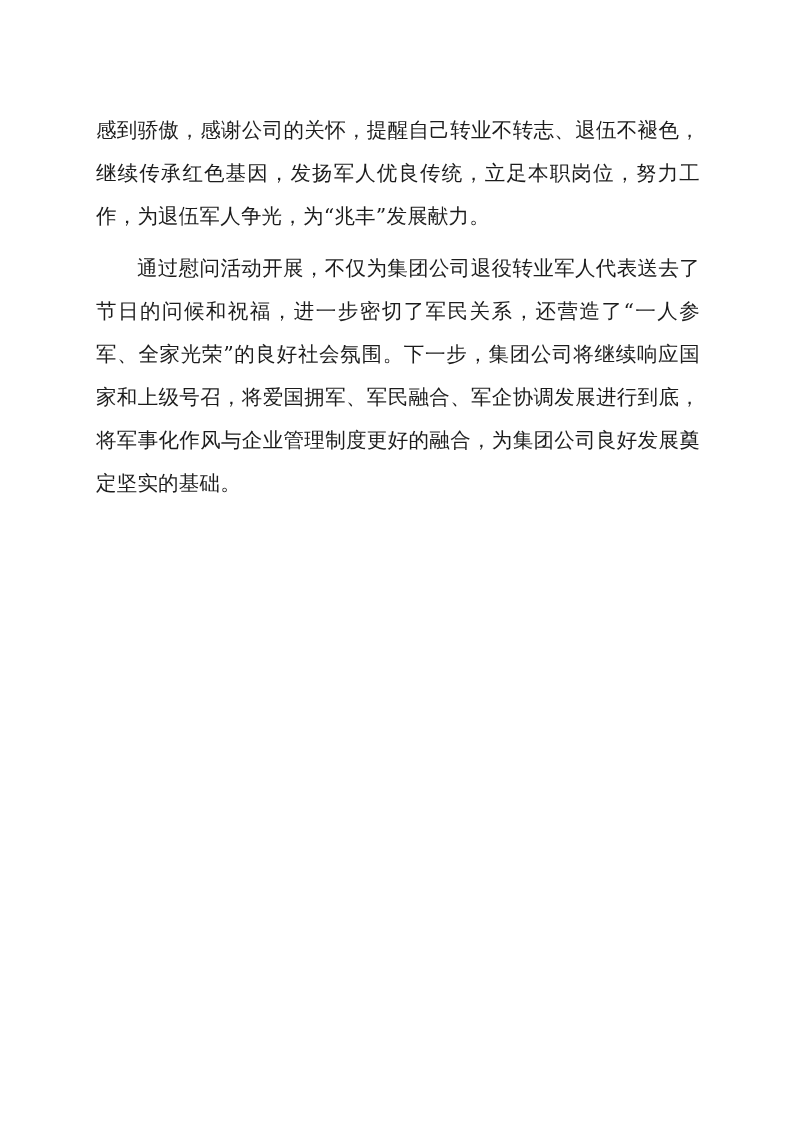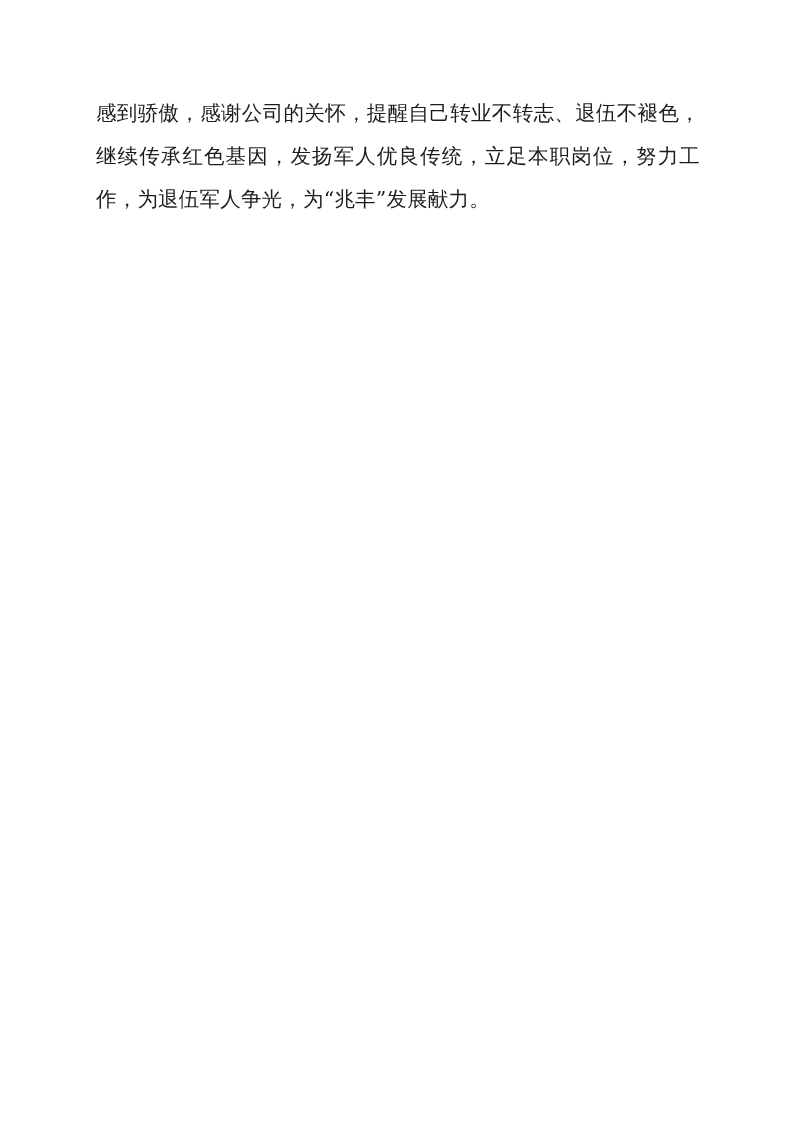--- a/index.html
+++ b/index.html
@@ -16,21 +16,21 @@
   .page {
     position: relative;
     width: 793px;
     height: 1122px;
     background: #ffffff;
     box-sizing: border-box;
   }
   .doc-body {
     position: absolute;
     left: 96px;
-    top: 92px;
+    top: 109px;
     width: 604px;
   }
   .para {
     margin: 0 0 0 0;
     font-size: 20.5px;
     line-height: 43px;
     color: #1c1c1c;
     text-align: justify;
     text-justify: inter-ideograph;
     letter-spacing: 0.2px;
@@ -42,14 +42,15 @@
   .indent {
     text-indent: 2em;
   }
 </style>
 </head>
 <body>
 
 <div class="page">
   <div class="doc-body">
     <p class="para">感到骄傲，感谢公司的关怀，提醒自己转业不转志、退伍不褪色，继续传承红色基因，发扬军人优良传统，立足本职岗位，努力工作，为退伍军人争光，为“兆丰”发展献力。</p>
+    <p class="para indent">通过慰问活动开展，不仅为集团公司退役转业军人代表送去了节日的问候和祝福，进一步密切了军民关系，还营造了“一人参军、全家光荣”的良好社会氛围。下一步，集团公司将继续响应国家和上级号召，将爱国拥军、军民融合、军企协调发展进行到底，将军事化作风与企业管理制度更好的融合，为集团公司良好发展奠定坚实的基础。</p>
   </div>
 </div>
 
 </body></html>

